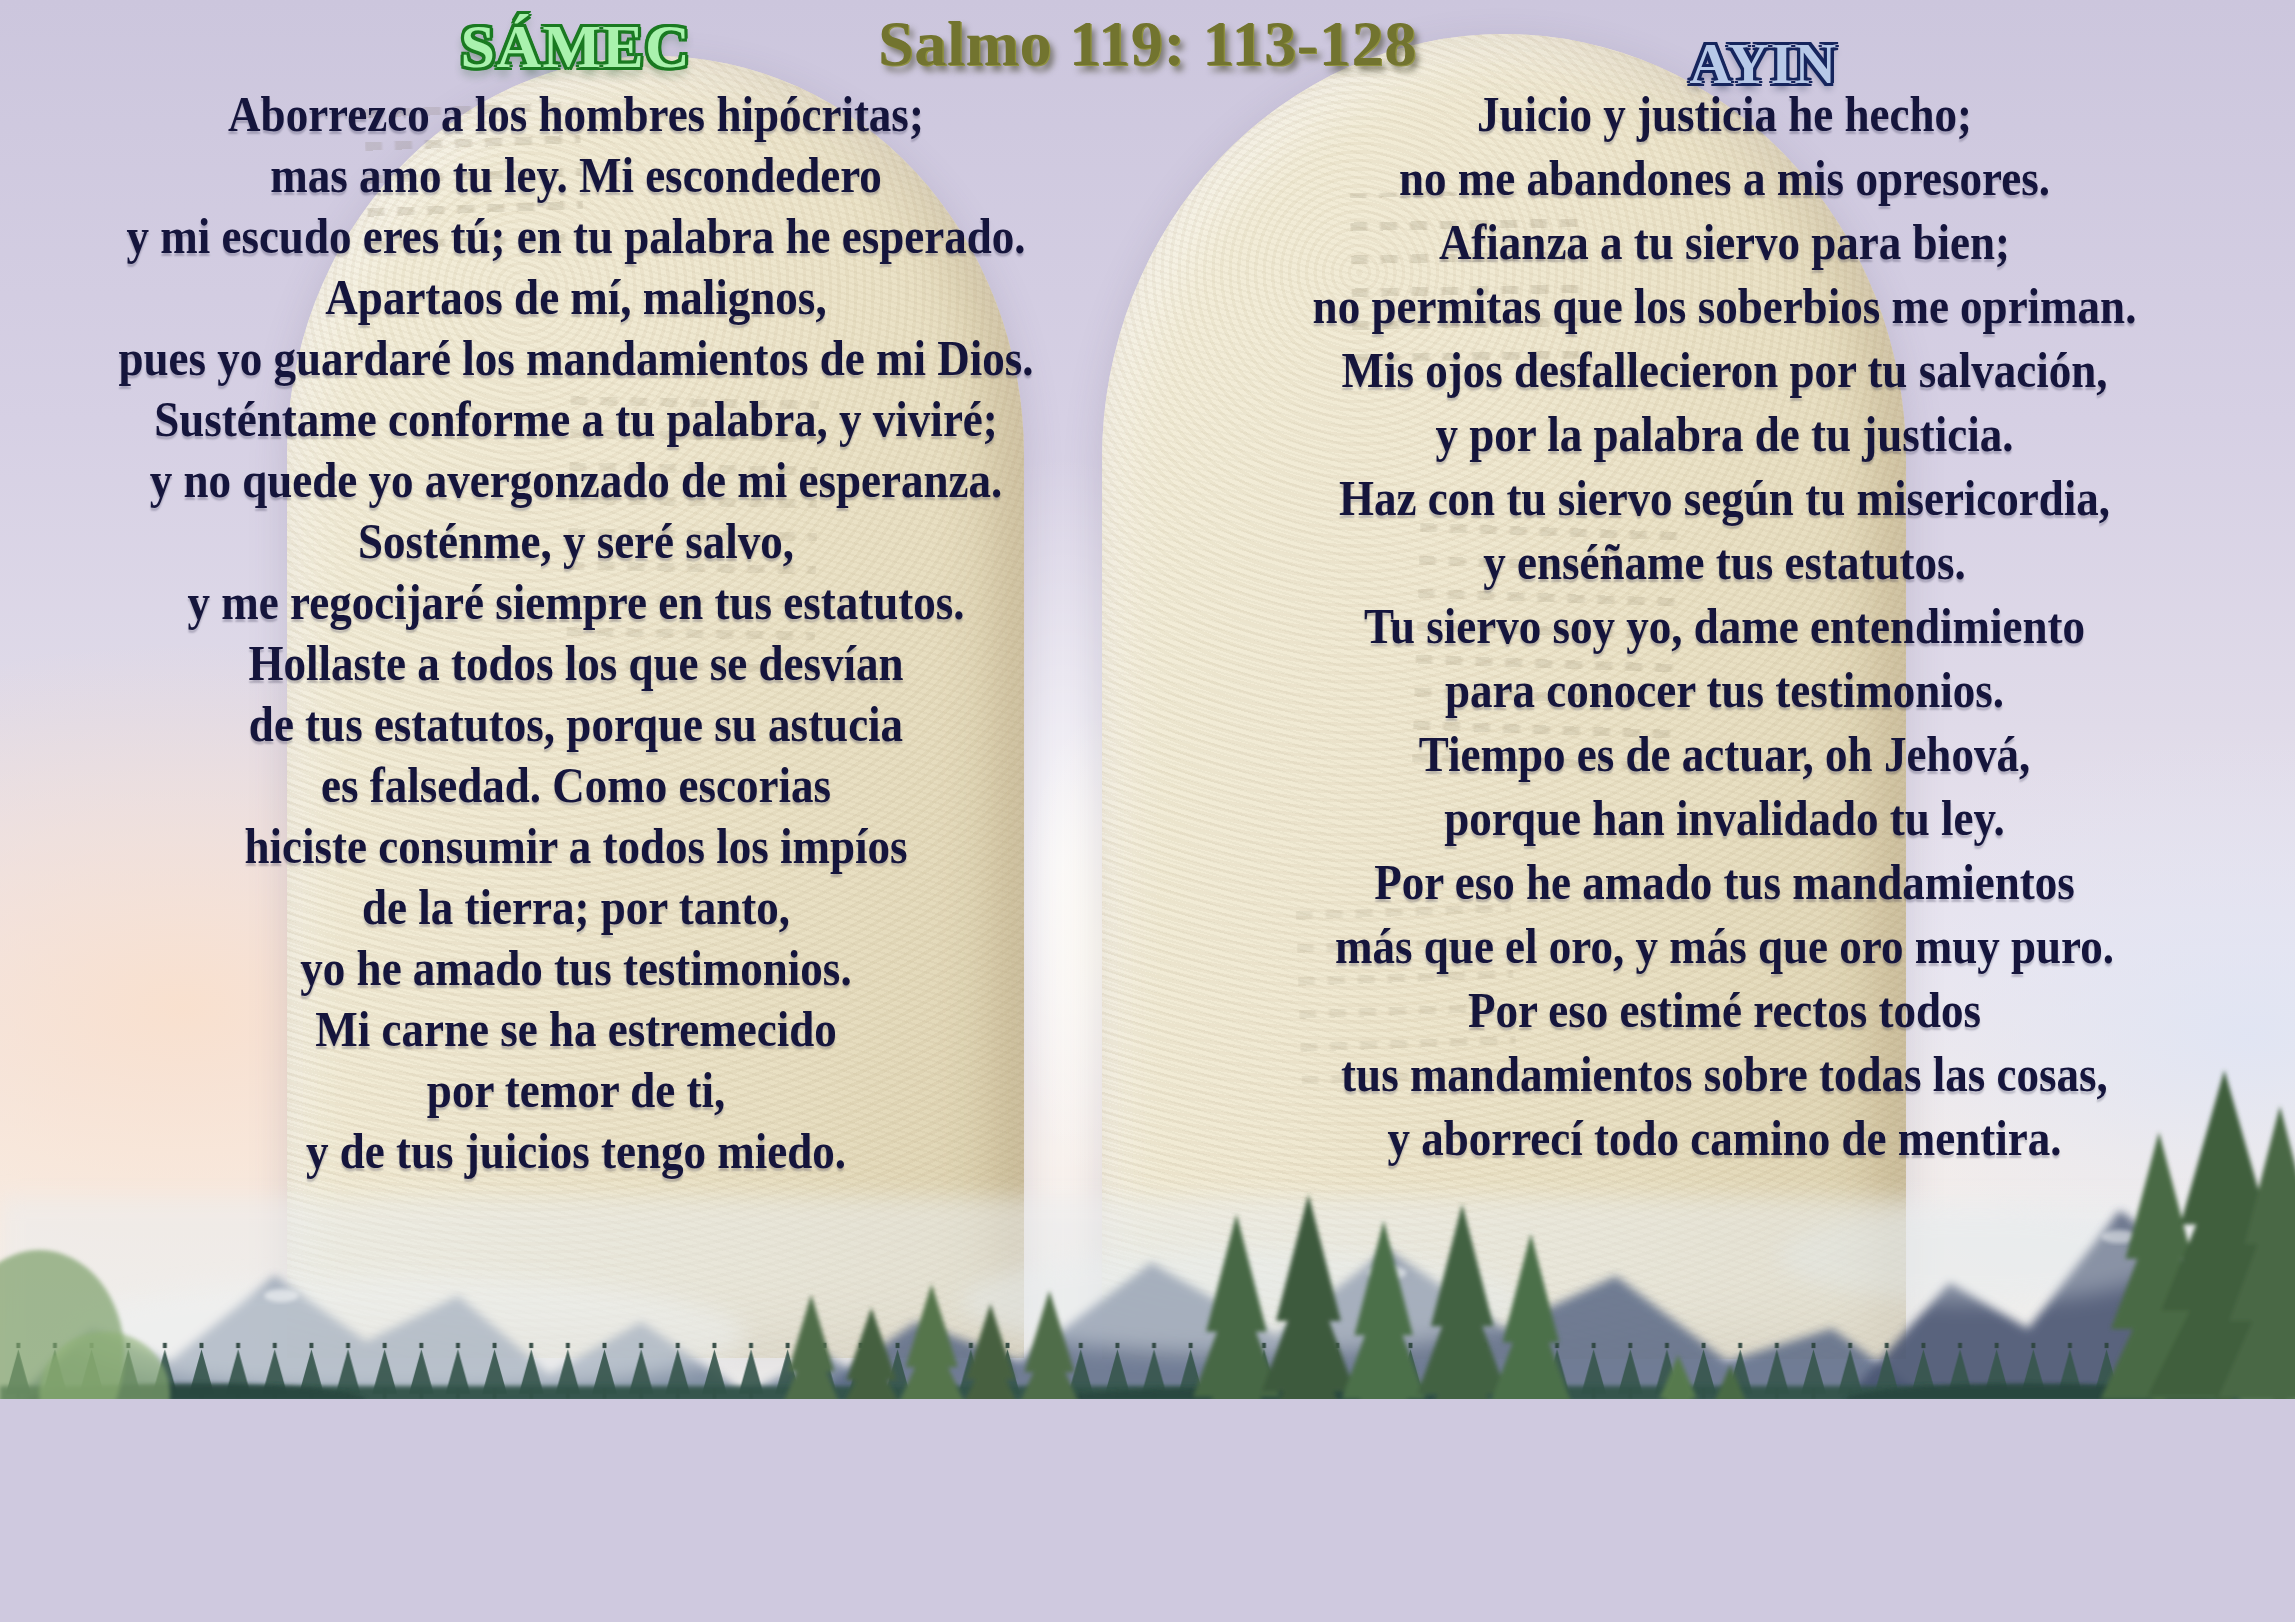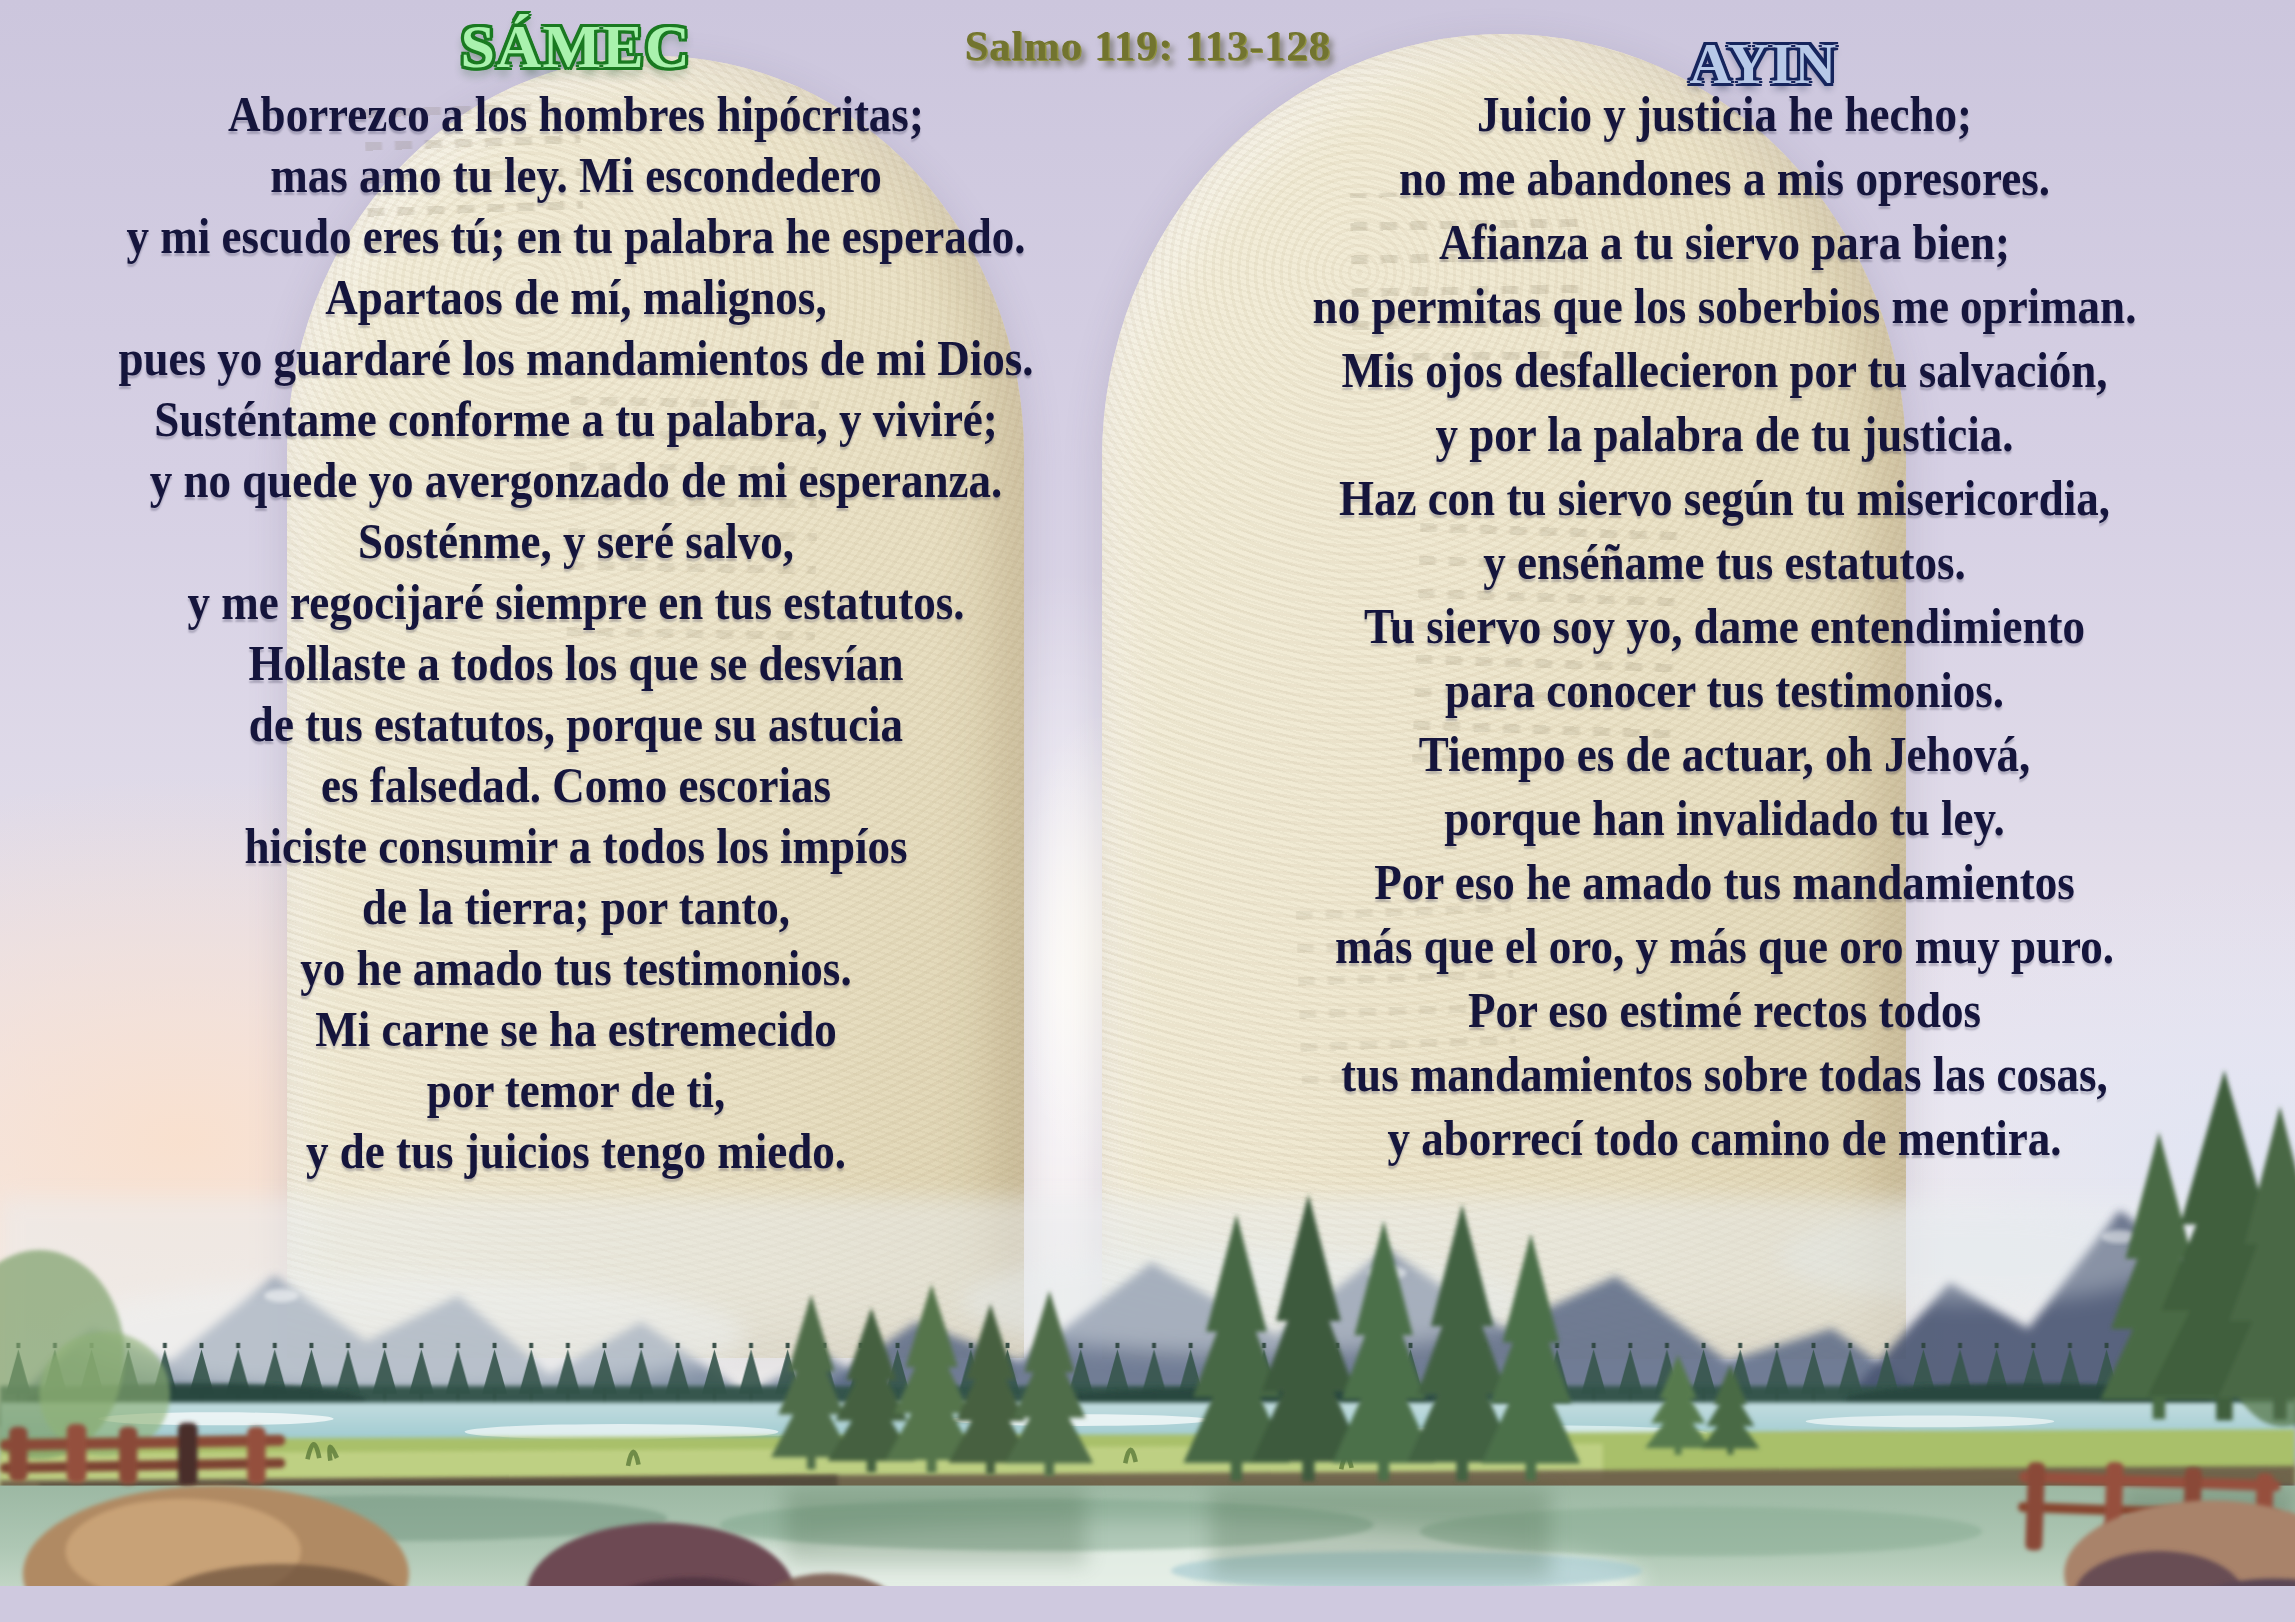--- a/index.html
+++ b/index.html
@@ -1,17 +1,17 @@
 <!DOCTYPE html>
 <html style="--verse-text: #15153c; --samec-fill: #a9f2ad; --samec-outline: #1a7a21; --ayin-fill: #b7c9e8; --ayin-outline: #16255d; --title-color: #72742f;font-size:10.5px"><head>
 <meta charset="utf-8">
 <style>
   html,body{margin:0;padding:0;background:#cfc9df;}
   .canvas{
-    position:relative;width:2295px;height:1586px;overflow:hidden;
+    position:relative;width:2295px;height:1399px;overflow:hidden;
     font-family:"Liberation Serif",serif;
   }
   
   .sky{
     position:absolute;inset:0;
     background:
       radial-gradient(982px 589px at 8% 72%, rgba(249,224,205,.95), rgba(249,224,205,0) 62%),
       radial-gradient(785px 458px at 98% 74%, rgba(222,228,244,.85), rgba(222,228,244,0) 65%),
       radial-gradient(275px 589px at 46.3% 62%, rgba(255,255,255,.75), rgba(255,255,255,0) 70%),
       linear-gradient(180deg,#ccc6dd 0%,#d6d0e4 30%,#e0dbe9 52%,#ece6ef 68%,#f6eee9 82%,#f8f1e9 100%);
@@ -61,22 +61,22 @@
     left:1155px;width:1139px;top:30px;font-size:58px;color:var(--ayin-fill,#b7c9e8);
     transform:translateX(39px);
     text-shadow:
       -3.3px 0 var(--ayin-outline,#16255d), 3.3px 0 var(--ayin-outline,#16255d),
       0 -3.3px var(--ayin-outline,#16255d), 0 3.3px var(--ayin-outline,#16255d),
       -2.6px -2.6px var(--ayin-outline,#16255d), 2.6px -2.6px var(--ayin-outline,#16255d),
       -2.6px 2.6px var(--ayin-outline,#16255d), 2.6px 2.6px var(--ayin-outline,#16255d),
       0 5.9px 7.9px rgba(12,24,60,.4);
   }
   .header-title{
-    position:absolute;left:0;width:2295px;top:21px;text-align:center;
-    font-size:43px;font-weight:700;color:var(--title-color,#72742f);
+    position:absolute;left:0;width:2295px;top:7px;text-align:center;
+    font-size:64px;font-weight:700;color:var(--title-color,#72742f);
     letter-spacing:0.7px;
     text-shadow:1.3px 1.3px 0 #8f913f, 4.6px 5.9px 5.9px rgba(52,52,26,.55);
   }
   
   .col{
     position:absolute;text-align:center;font-weight:700;
     color:var(--verse-text,#15153c);
     text-shadow:0 2.6px 2px rgba(10,10,40,.22);
     transform:scaleX(.9);transform-origin:50% 0;
     white-space:nowrap;

